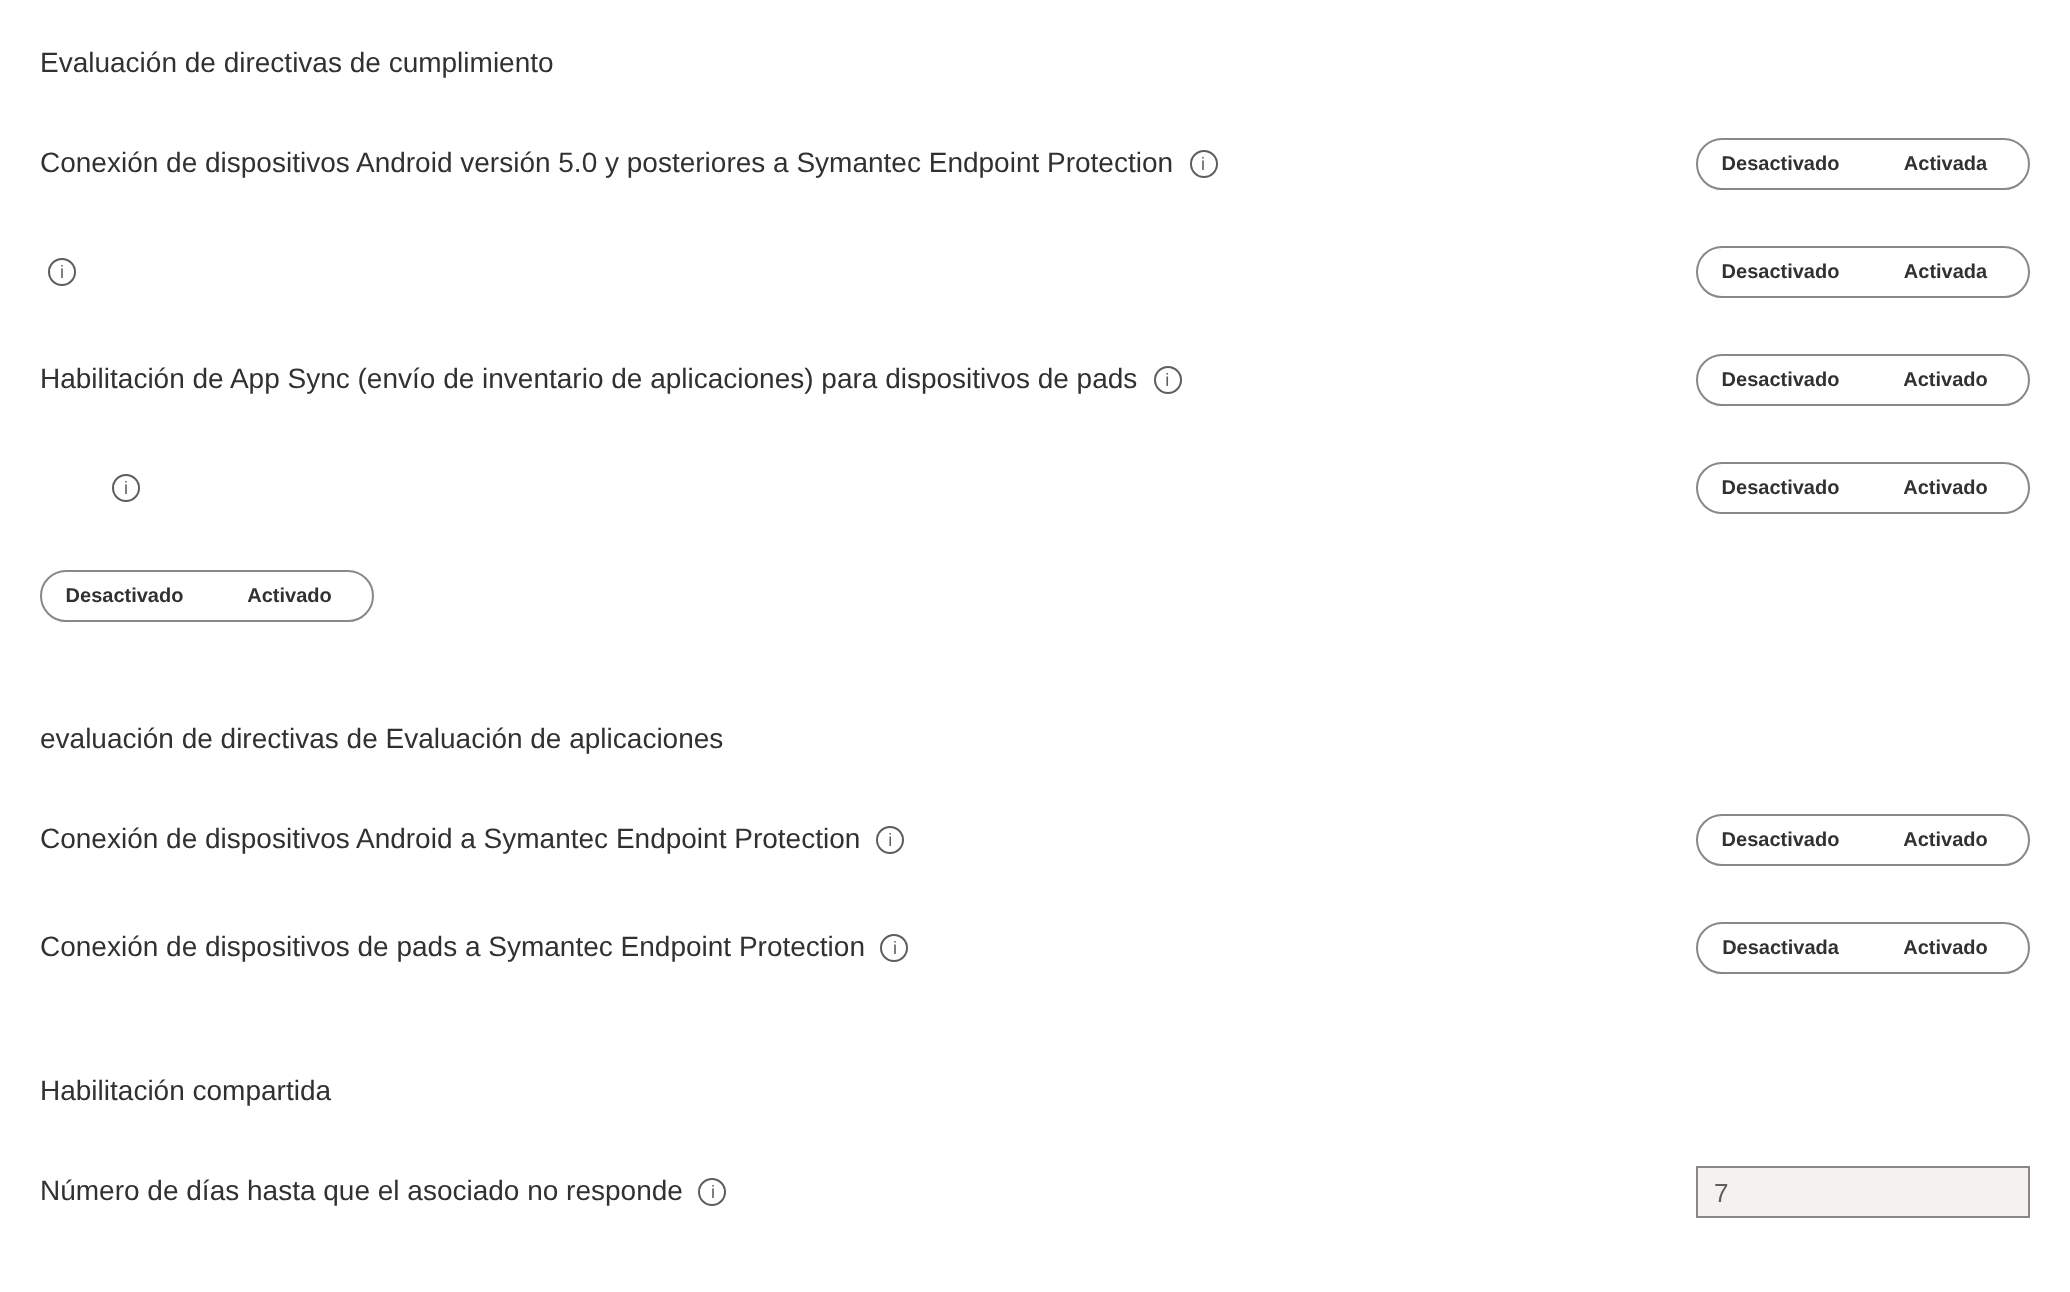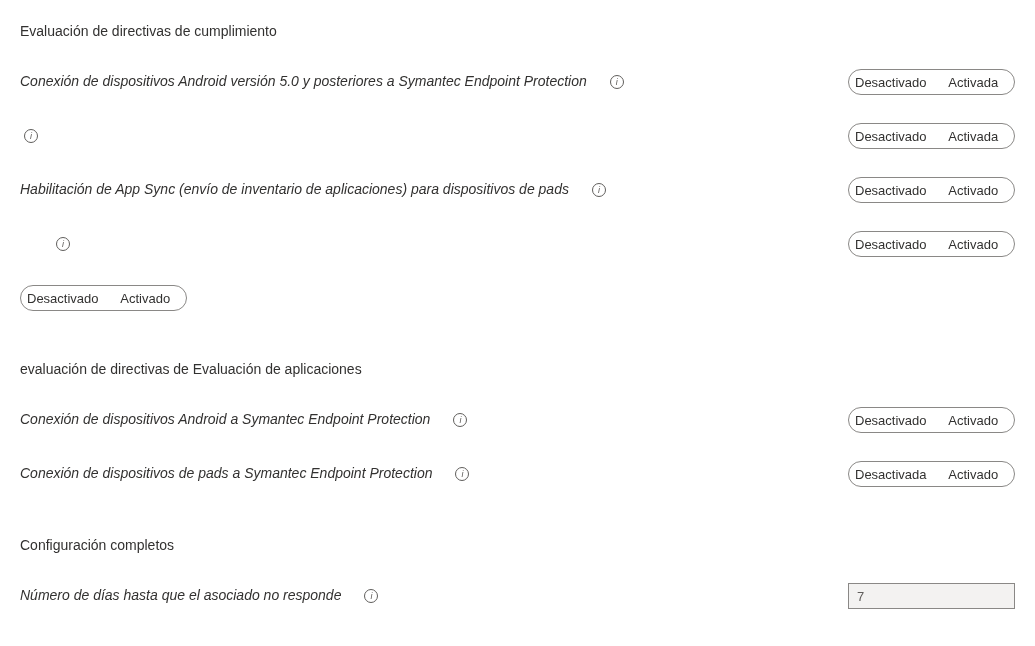--- a/index.html
+++ b/index.html
@@ -23,23 +23,22 @@
     .setting-row {
       display: flex;
       align-items: center;
       justify-content: space-between;
       margin-bottom: 28px;
       min-height: 24px;
     }
     .setting-label-wrap {
       display: flex;
       align-items: center;
-      gap: 19px;
+      gap: 4px;
       flex: 1;
-      font-style: italic;
     }
     .setting-label {
       font-size: 14px;
       color: #323130;
       line-height: 1.4;
     }
     .setting-row.indented { padding-left: 32px; }
     .info-icon {
       display: inline-flex;
       align-items: center;
@@ -61,28 +60,29 @@
       border-radius: 14px;
       overflow: hidden;
       height: 26px;
       background: #fff;
       cursor: pointer;
       flex-shrink: 0;
       width: 167px;
     }
     .toggle-option {
       padding: 4px 6px;
-      font-size: 13px;
+      font-size: 10px;
       color: #323130;
       white-space: nowrap;
       text-align: center;
       flex: 1;
       display: flex;
       justify-content: center;
       align-items: center;
+      font-weight: bold;
     }
     .number-input {
       width: 167px;
       height: 26px;
       border: 1px solid #8a8886;
       background: #f3f2f1;
       padding: 4px 8px;
       font-size: 13px;
       color: #605e5c;
       font-family: inherit;
@@ -159,21 +159,21 @@
   <div class="setting-label-wrap">
     <span class="setting-label">Conexión de dispositivos de pads a Symantec Endpoint Protection</span>
     <span class="info-icon">i</span>
   </div>
   <div class="toggle-pill">
     <span class="toggle-option">Desactivada</span>
     <span class="toggle-option">Activado</span>
   </div>
 </div>
 
-<div class="section-heading spaced-top">Configuración completos</div>
+<div class="section-heading spaced-top">Habilitación compartida</div>
 
 <div class="setting-row">
   <div class="setting-label-wrap">
     <span class="setting-label">Número de días hasta que el asociado no responde</span>
     <span class="info-icon">i</span>
   </div>
   <input class="number-input" type="text" value="7" style="">
 </div>
 
 </body></html>

